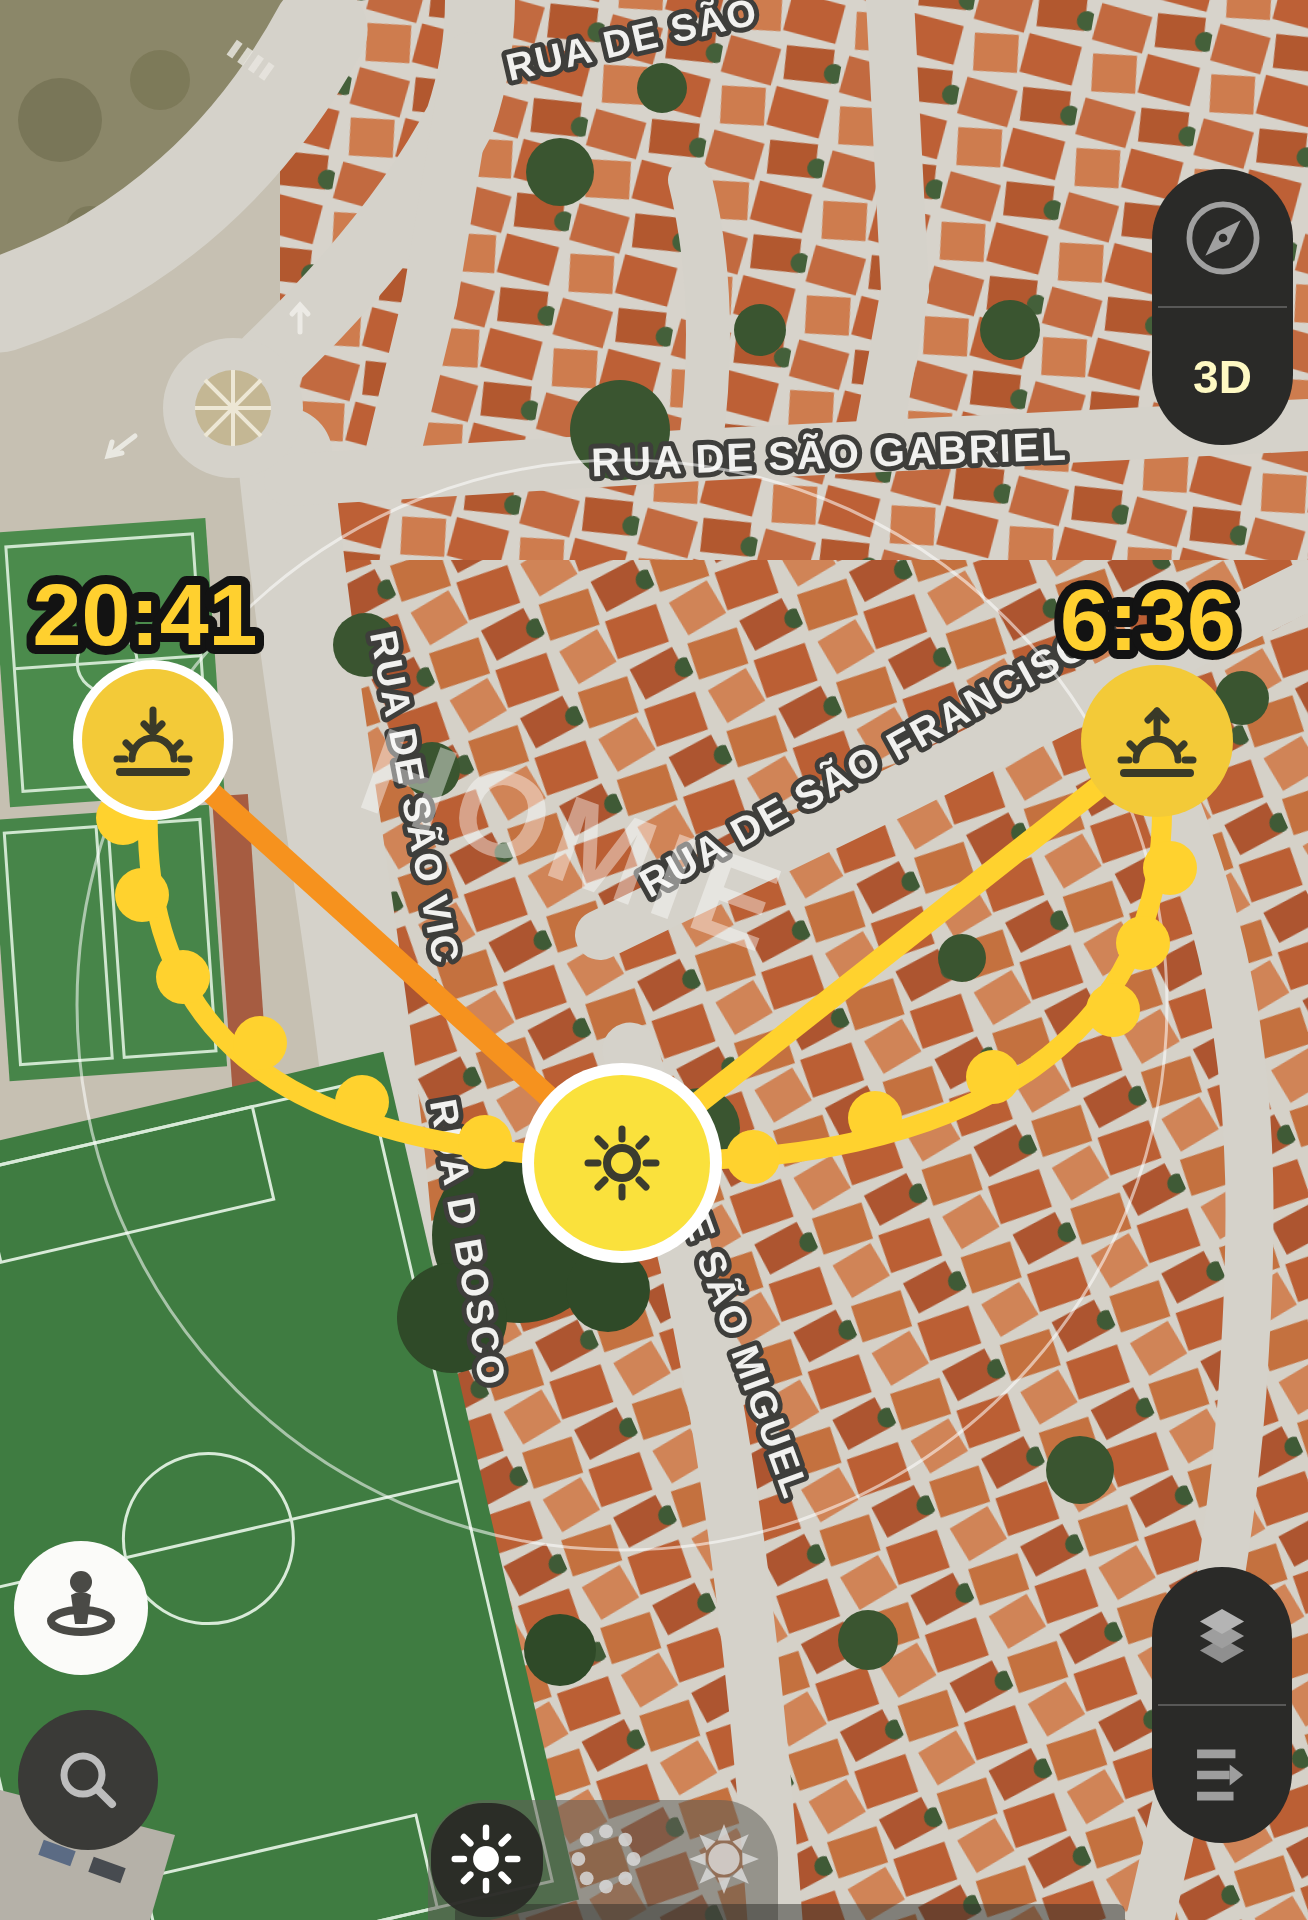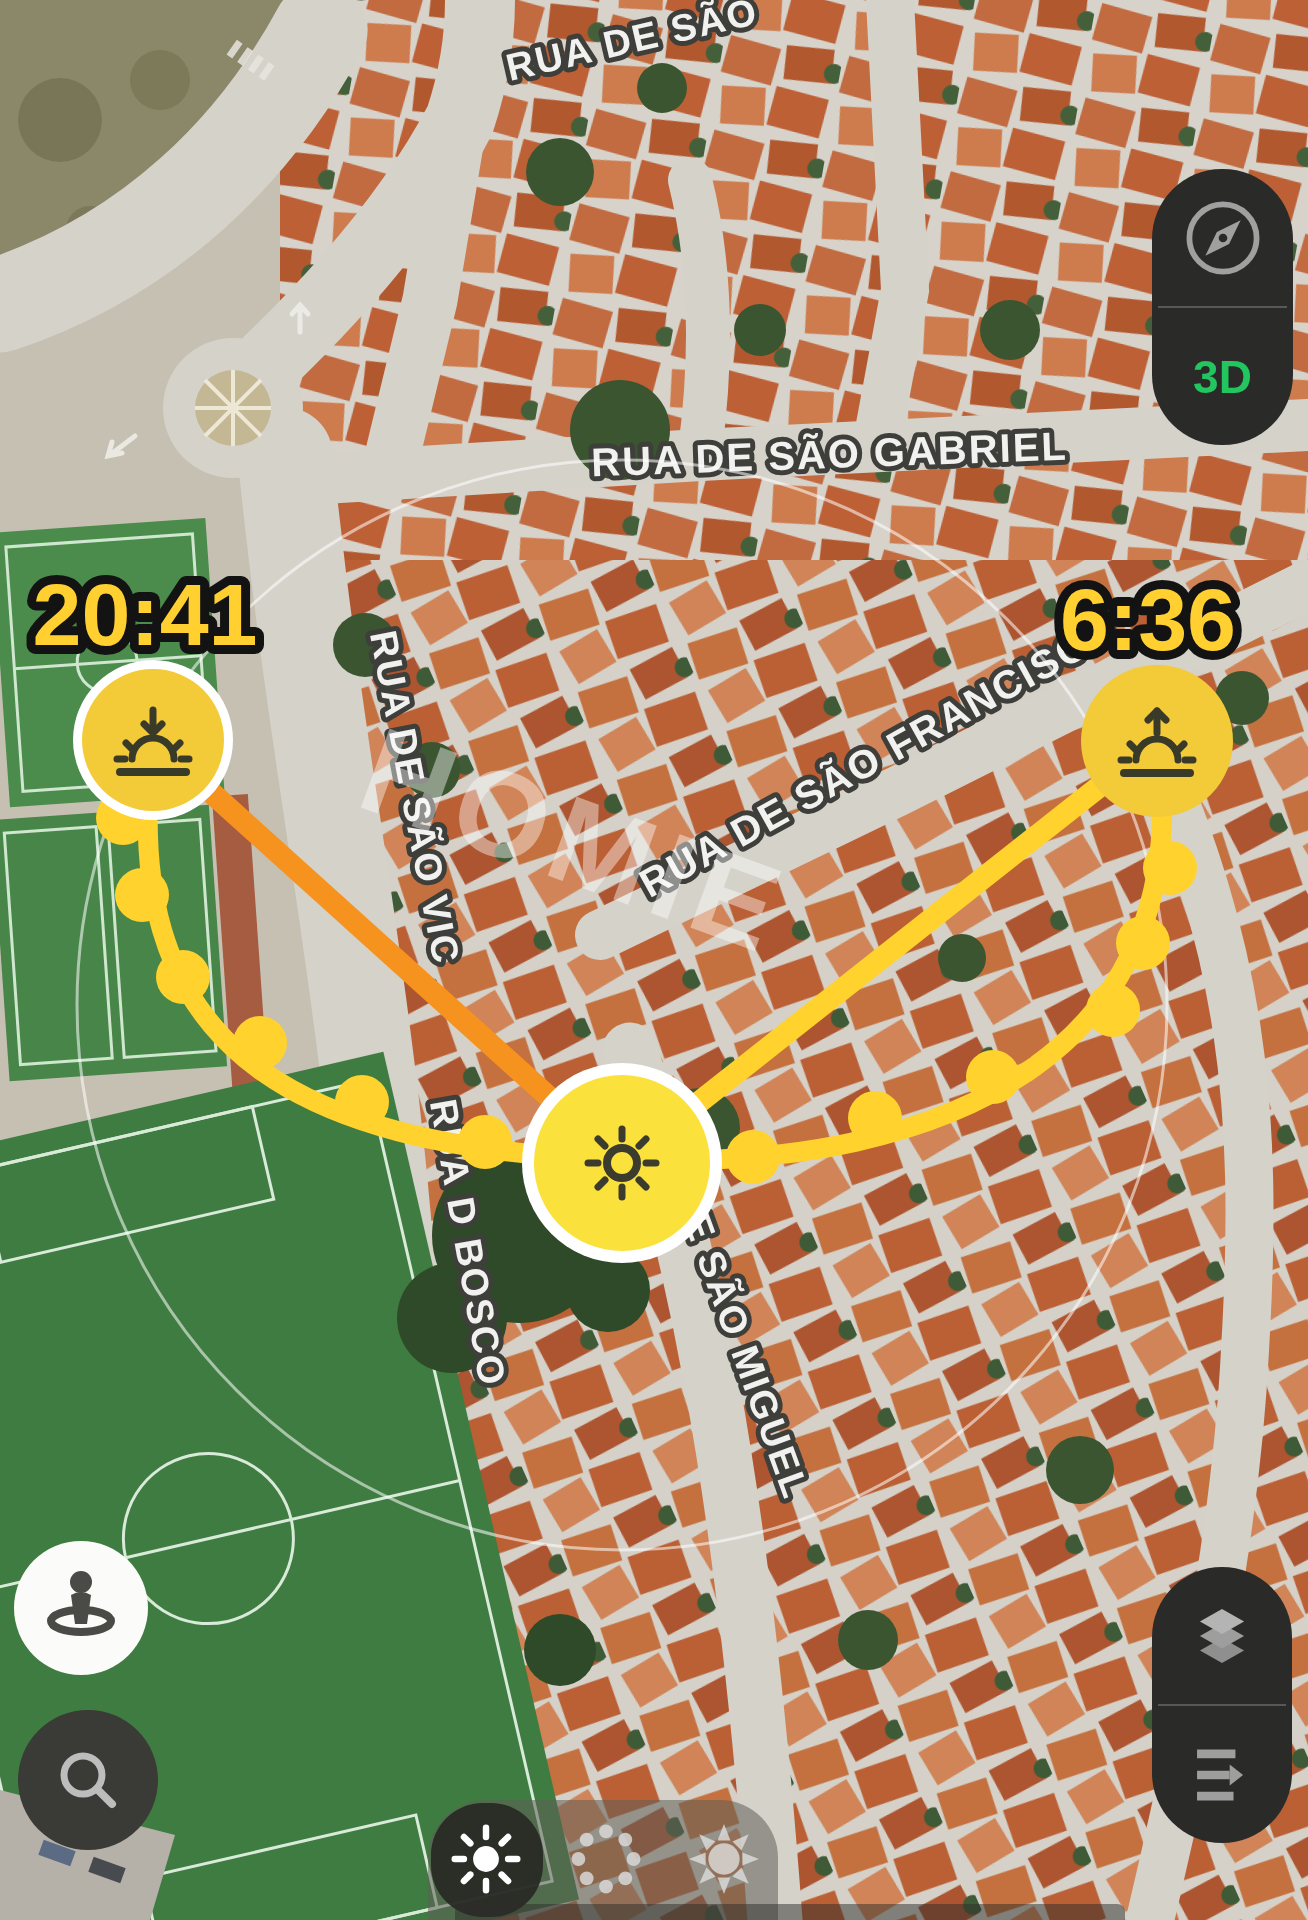--- a/index.html
+++ b/index.html
@@ -12,21 +12,21 @@
   .timetext{fill:#FFD02F;stroke:#131313;stroke-width:18px;paint-order:stroke;
             stroke-linejoin:round;font-size:88px;}
   .watermark{fill:#ffffff;opacity:.42;font-size:122px;letter-spacing:8px;}
 
   .pill{position:absolute;background:#2A2A28;border-radius:70px;
         display:flex;flex-direction:column;align-items:center;}
   .pill .half{width:100%;height:50%;display:flex;align-items:center;justify-content:center;}
   .pill .divide{width:92%;height:0;border-top:2px solid rgba(255,255,255,.22);}
   .pill-tr{left:1152px;top:169px;width:141px;height:276px;}
   .pill-br{left:1152px;top:1567px;width:140px;height:276px;}
-  .lbl3d{color:#22c55e;font-size:46px;font-weight:bold;}
+  .lbl3d{color:#fef9c3;font-size:46px;font-weight:bold;}
 
   .roundbtn{position:absolute;border-radius:50%;display:flex;align-items:center;justify-content:center;}
   .btn-pegman{left:14px;top:1541px;width:134px;height:134px;background:#FBFBF9;}
   .btn-search{left:18px;top:1710px;width:140px;height:140px;background:#3A3A37;}
 
   .toolbar{position:absolute;left:428px;top:1800px;width:350px;height:120px;
            background:rgba(96,94,88,.55);border-radius:58px 58px 0 0;}
   .toolbar .sel{position:absolute;left:3px;top:3px;width:112px;height:114px;
                 border-radius:52px;background:rgba(40,40,37,.93);}
   .toolbar .mode{position:absolute;top:0;width:116px;height:118px;

